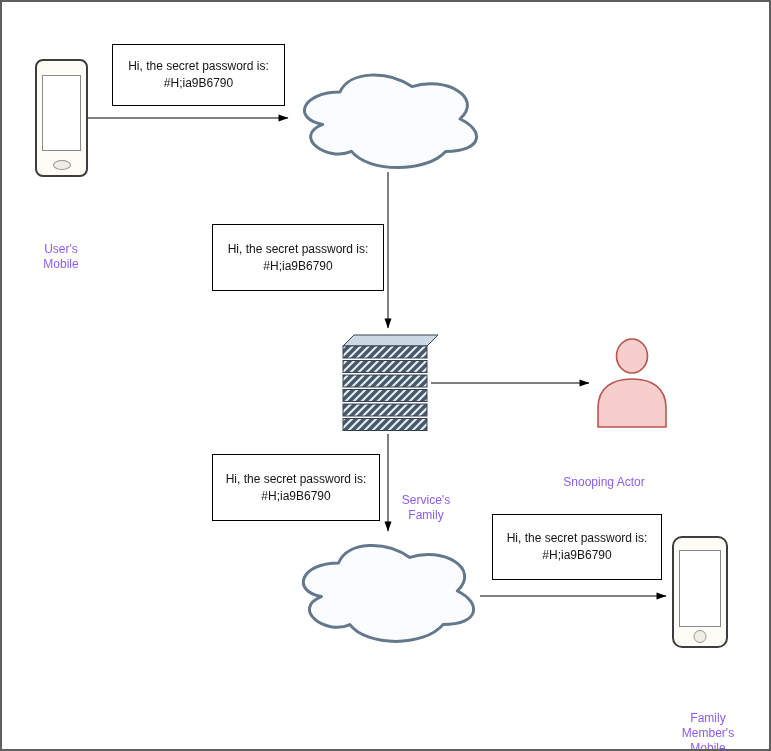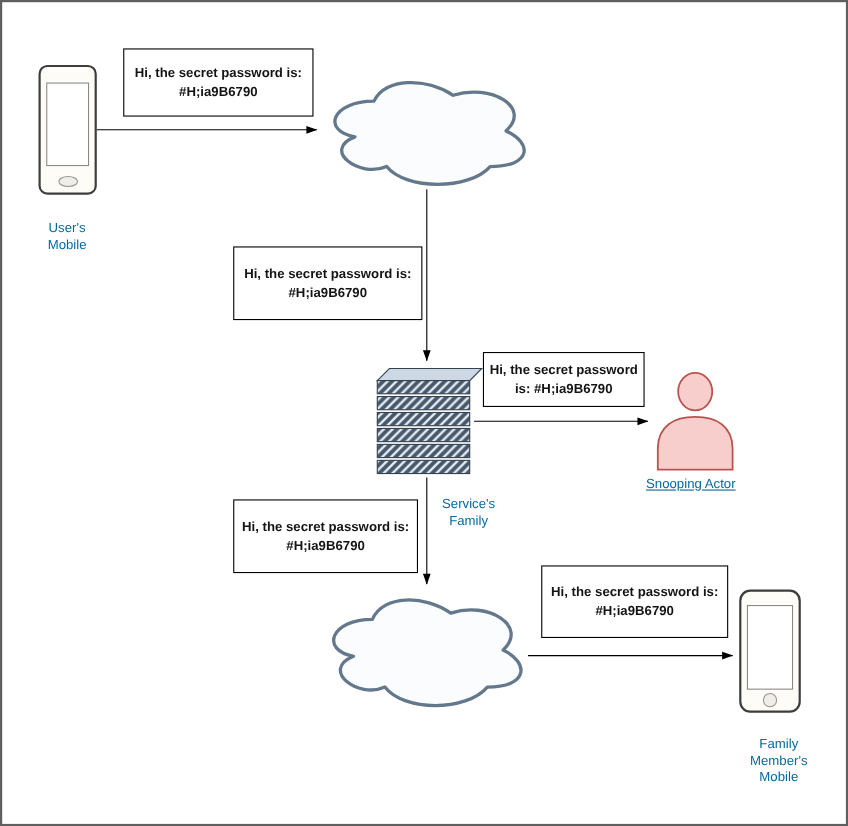--- a/index.html
+++ b/index.html
@@ -4,25 +4,25 @@
 <style>
   html, body { margin:0; padding:0; background:#ffffff; }
   .canvas {
     position:relative; width:771px; height:751px; box-sizing:border-box;
     background:#ffffff; border:2px solid #5f5f5f; overflow:hidden;
     font-family:"Liberation Sans", sans-serif;
   }
   .msg {
     position:absolute; box-sizing:border-box; background:#ffffff; border:1px solid #000000;
     display:flex; align-items:center; justify-content:center; text-align:center;
-    font-size:12px; line-height:1.4; color:#141414; white-space:pre-line;font-weight:bold;
+    font-size:12px; line-height:1.4; color:#141414; white-space:pre-line;
   }
   .label {
-    position:absolute; font-size:12px; line-height:1.25; color:#0369a1;
-    text-align:center; white-space:pre-line;
+    position:absolute; font-size:12px; line-height:1.25; color:#8b5cf6;
+    text-align:center; white-space:pre-line;margin-top:42px;
   }
   .shape { position:absolute; overflow:visible; }
   .arrows { position:absolute; left:0; top:0; }
   .phone {
     position:absolute; box-sizing:border-box; background:#fdfcf6; border:2px solid #3d3d3d;
   }
   .phone .screen {
     position:absolute; left:5px; right:5px; border:1px solid #8a8a8a; background:#ffffff;
   }
   .phone .home {
@@ -84,28 +84,26 @@
       <rect x="0" y="28.5" width="84" height="12" fill="url(#hatch)"></rect>
       <rect x="0" y="43" width="84" height="12" fill="url(#hatch)"></rect>
       <rect x="0" y="57.5" width="84" height="12" fill="url(#hatch)"></rect>
       <rect x="0" y="72" width="84" height="12" fill="url(#hatch)"></rect>
       <rect x="0" y="86.5" width="84" height="12" fill="url(#hatch)"></rect>
     </g>
   </svg>
   <div class="label" style="left:384px; top:449px; width:80px;">Service's
 Family</div>
 
-  <div class="msg" style="left:437px; top:318px; width:147px; height:50px;">Hi, the secret password
-is: #H;ia9B6790</div>
 
   <svg class="shape" style="left:595px; top:336px;" width="70" height="90" viewBox="0 0 70 90">
     <ellipse cx="35" cy="18" rx="15.5" ry="17" stroke-width="1.6" fill="#f8cecc" stroke="#b85450"></ellipse>
     <path d="M 1,89 L 1,70 C 1,49 16,41 35,41 C 54,41 69,49 69,70 L 69,89 Z" stroke-width="1.6" fill="#f8cecc" stroke="#b85450"></path>
   </svg>
-  <div class="label" style="left:572px; top:431px; width:108px;text-decoration:underline;">Snooping Actor</div>
+  <div class="label" style="left:548px; top:431px; width:108px;">Snooping Actor</div>
 
   <div class="msg" style="left:210px; top:452px; width:168px; height:67px;">Hi, the secret password is:
 #H;ia9B6790</div>
 
   <svg class="shape" style="left:289px; top:533px;" width="190" height="112" viewBox="0 0 190 112">
     <path d="M 47.5,28 C 9.5,28 0,56 30.4,61.6 C 0,73.9 34.2,100.8 58.9,89.6 C 76,112 133,112 152,89.6 C 190,89.6 190,67.2 166.3,56 C 190,33.6 152,11.2 118.8,22.4 C 95,5.6 57,5.6 47.5,28 Z" stroke-width="3" stroke-linejoin="round" fill="#fbfcfe" stroke="#64788c"></path>
   </svg>
 
   <div class="msg" style="left:490px; top:512px; width:170px; height:66px;">Hi, the secret password is:
 #H;ia9B6790</div>

